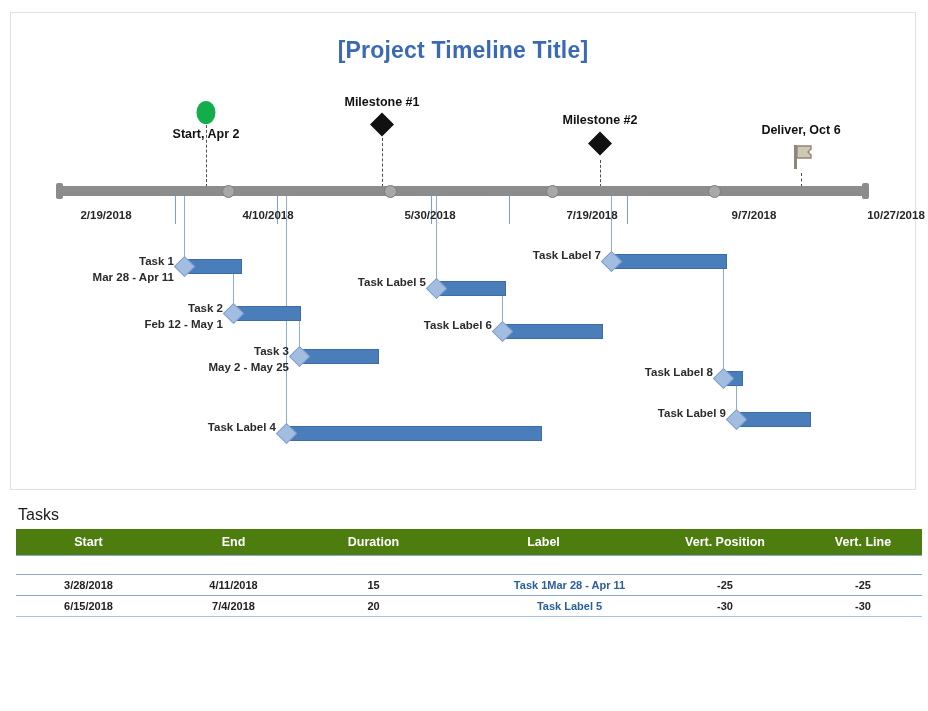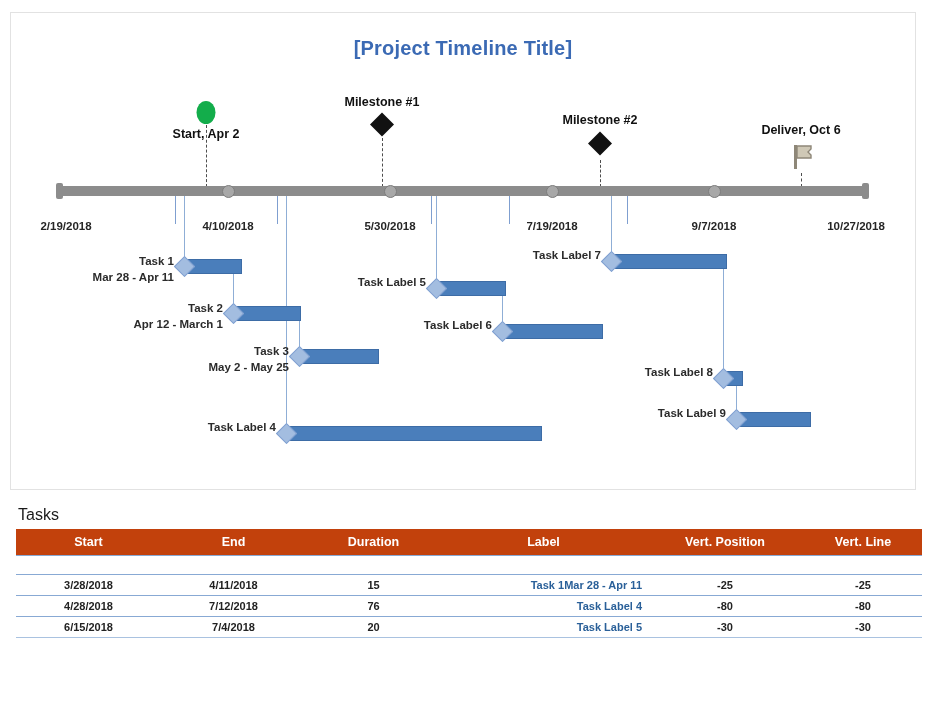--- a/index.html
+++ b/index.html
@@ -19,21 +19,21 @@
     border:1px solid #e2e2e2;
     background:#fff;
     box-sizing:border-box;
   }
 
   #chart-title{
     position:absolute;
     left:0; top:24px;
     width:100%;
     text-align:center;
-    font-size:20px;
+    font-size:23px;
     font-weight:bold;
     color:#3b6ab4;
     letter-spacing:.2px;
   }
 
   
   #axis-band{
     position:absolute;
     left:49px; top:173px;
     width:806px; height:10px;
@@ -57,26 +57,27 @@
     box-sizing:border-box;
   }
   .axis-tick-line{
     position:absolute;
     top:183px;
     width:1px;height:28px;
     background:#7f9fd0;
   }
   .axis-date{
     position:absolute;
-    top:207px;
+    top:196px;
     font-size:11.5px;
     font-weight:bold;
     color:#262626;
     white-space:nowrap;
     transform:translateX(-50%);
+    margin-left:40px;
   }
 
   
   .ms-stem{
     position:absolute;
     width:0;
     border-left:1.5px dashed #4d4d4d;
   }
   .ms-label{
     position:absolute;
@@ -148,21 +149,21 @@
     color:#1a1a1a;
     margin:0 0 5px 2px;
     font-weight:normal;
   }
   table#tasks-table{
     border-collapse:collapse;
     width:906px;
     table-layout:fixed;
   }
   table#tasks-table th{
-    background:#c2410c;
+    background:#4d7c0f;
     color:#ffffff;
     font-size:12.5px;
     font-weight:bold;
     padding:6px 4px;
     text-align:center;
     border:none;
   }
   #spacer-row td{
     background:#dde7f3;
     height:10px;
@@ -173,21 +174,21 @@
     font-size:11px;
     font-weight:bold;
     color:#222;
     text-align:center;
     padding:4px 4px;
     border-top:1px solid #88a9d4;
     background:#ffffff;
   }
   table#tasks-table td.cell-label{
     color:#2a6099;
-    text-align:right;
+    text-align:center;
     padding-left:56px;
   }
   #tasks-table tbody tr:last-child td{
     border-bottom:1px solid #a9c2e0;
   }
 </style>
 </head>
 <body>
 
 <div id="chart-panel">
@@ -250,21 +251,21 @@
 
   <div class="task-label" style="left:163px; top:240px;">
     <span>Task 1</span>
     <span class="l2">Mar 28 - Apr 11</span>
   </div>
   <div class="task-bar" style="left:173px; top:246px; width:58px;"></div>
   <div class="task-marker" style="left:166px; top:246px;"></div>
 
   <div class="task-label" style="left:212px; top:287px;">
     <span>Task 2</span>
-    <span class="l2">Apr 12 - March 1</span>
+    <span class="l2">Feb 12 - May 1</span>
   </div>
   <div class="task-bar" style="left:222px; top:293px; width:68px;"></div>
   <div class="task-marker" style="left:215px; top:293px;"></div>
 
   <div class="task-label" style="left:278px; top:330px;">
     <span>Task 3</span>
     <span class="l2">May 2 - May 25</span>
   </div>
   <div class="task-bar" style="left:288px; top:336px; width:80px;"></div>
   <div class="task-marker" style="left:281px; top:336px;"></div>
@@ -323,28 +324,20 @@
     <tbody>
       <tr>
         <td>3/28/2018</td>
         <td>4/11/2018</td>
         <td>15</td>
         <td class="cell-label">Task 1Mar 28 - Apr 11</td>
         <td>-25</td>
         <td>-25</td>
       </tr>
       <tr>
-        <td>4/28/2018</td>
-        <td>7/12/2018</td>
-        <td>76</td>
-        <td class="cell-label">Task Label 4</td>
-        <td>-80</td>
-        <td>-80</td>
-      </tr>
-      <tr>
         <td>6/15/2018</td>
         <td>7/4/2018</td>
         <td>20</td>
         <td class="cell-label">Task Label 5</td>
         <td>-30</td>
         <td>-30</td>
       </tr>
     </tbody>
   </table>
 </div>

